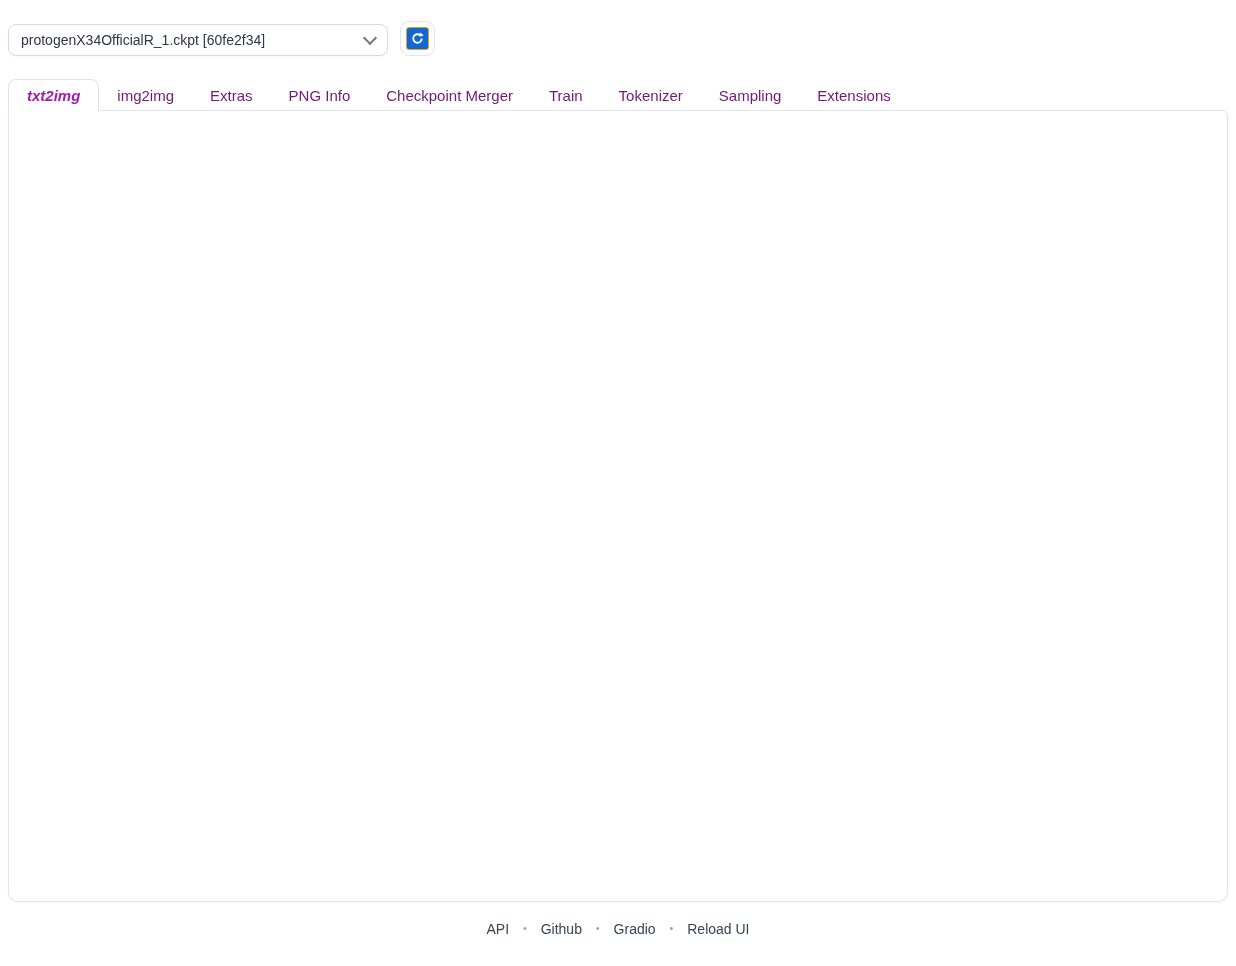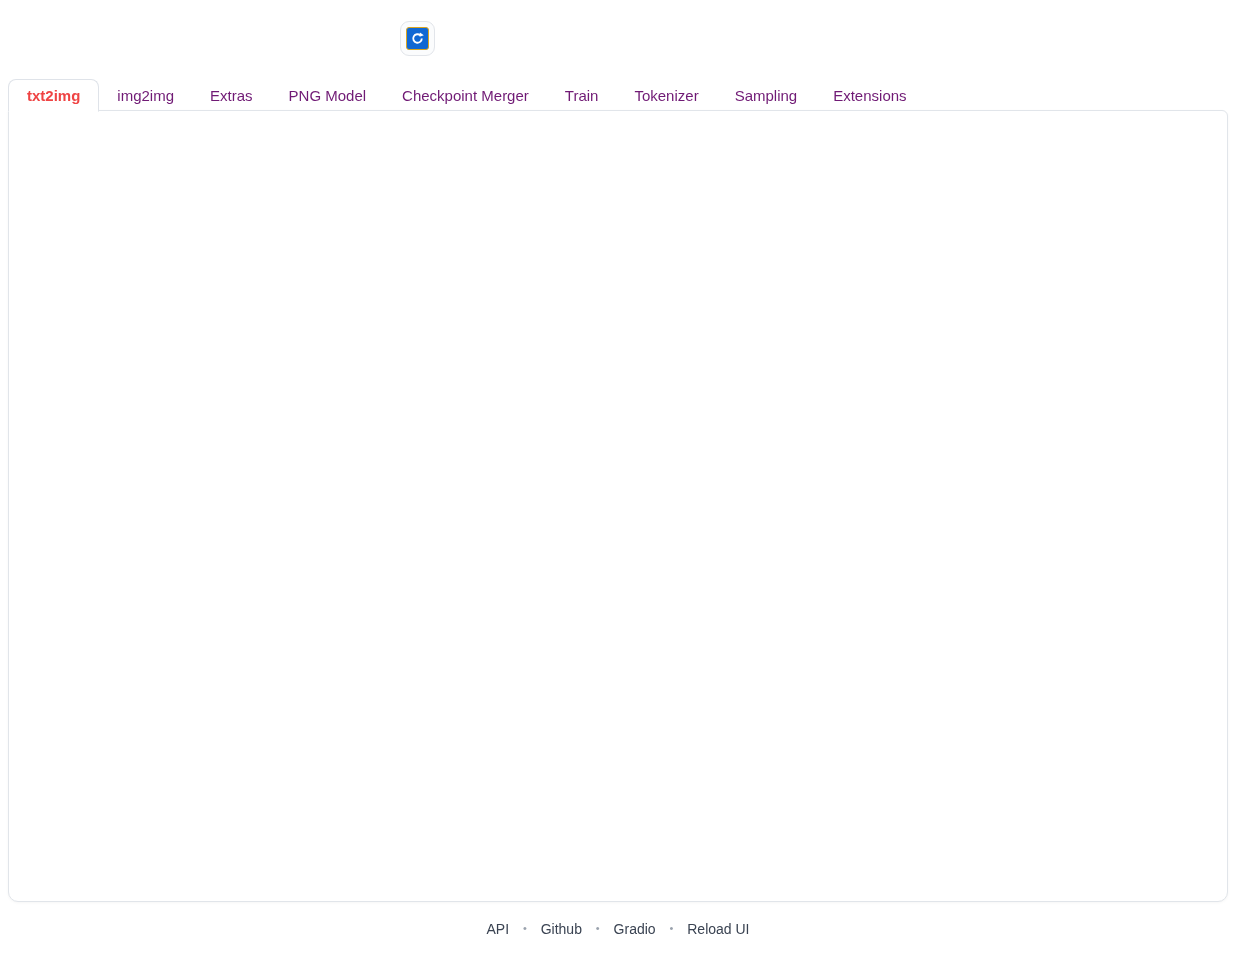--- a/index.html
+++ b/index.html
@@ -24,21 +24,21 @@
     font-family:"Liberation Sans",sans-serif;font-size:14.5px;color:#2b3442;padding:10px 14px;box-sizing:border-box;}
   .ta-wrap textarea::placeholder{color:#b7bfca;}
   .grip{position:absolute;right:3px;bottom:3px;width:11px;height:11px;
         background:repeating-linear-gradient(135deg,transparent 0 2px,#a2aab6 2px 3.4px);
         clip-path:polygon(100% 0,100% 100%,0 100%);}
 
   
   .tabbar{position:absolute;left:8px;right:8px;top:78px;height:33px;display:flex;align-items:flex-end;z-index:3;}
   .tab{padding:7px 18px;font-size:15px;color:#701a75;cursor:pointer;white-space:nowrap;}
   .tab.active{background:#fff;border:1px solid #dfe3e9;border-bottom:1px solid #fff;border-radius:8px 8px 0 0;
-              color:#ef4444;font-weight:700;margin-bottom:-1px;}
+              color:#a21caf;font-weight:700;margin-bottom:-1px;font-style:italic;}
   .content{position:absolute;left:8px;right:8px;top:110px;height:790px;background:#fff;
            border:1px solid #e1e5ea;border-radius:0 6px 10px 10px;box-shadow:0 1px 3px rgba(0,0,0,.04);z-index:1;}
 
   
   .tool-btn{width:32px;height:32px;border-radius:9px;background:#eaecf0;border:1px solid #dfe2e8;
             display:flex;align-items:center;justify-content:center;cursor:pointer;padding:0;}
   .blue-chip{width:20px;height:20px;border-radius:4px;background:#1168d3;color:#fff;display:flex;
              align-items:center;justify-content:center;font-size:13px;font-weight:700;}
 
   .gen-btn{border:none;border-radius:9px;background:linear-gradient(180deg,#ffddb0 0%,#fbc183 100%);
@@ -114,34 +114,38 @@
      radial-gradient(80px 60px at 42% 8%,rgba(213,228,192,.8),rgba(213,228,192,0) 70%),
      radial-gradient(90px 90px at 60% 40%,rgba(240,236,228,.9),rgba(240,236,228,0) 70%),
      radial-gradient(110px 90px at 45% 72%,rgba(236,241,228,.9),rgba(236,241,228,0) 72%),
      linear-gradient(#f7f5f1,#f4f2ec);}
 </style>
 </head>
 <body>
 
 <div class="page">
 
+  <div class="abs select" style="left:8px;top:24px;width:380px;height:32px;">
+    <span class="val">protogenX34OfficialR_1.ckpt [60fe2f34]</span>
+    <span class="chev"></span>
+  </div>
   <button class="abs" style="left:400px;top:21px;width:35px;height:35px;background:#fbfcfd;border:1px solid #e2e5ea;border-radius:9px;display:flex;align-items:center;justify-content:center;cursor:pointer;padding:0;">
     <span style="width:21px;height:21px;background:#1168d3;border:1px solid #d9a520;border-radius:3px;display:flex;align-items:center;justify-content:center;">
       <svg width="13" height="13" viewBox="0 0 14 14">
           <path d="M11.6 7a4.6 4.6 0 1 1-1.4-3.3" fill="none" stroke="#fff" stroke-width="2"></path>
           <polygon points="9.6,0.6 13.8,3.4 9.2,5.2" fill="#fff"></polygon>
         </svg>
     </span>
   </button>
 
   <div class="tabbar">
     <div class="tab active">txt2img</div>
     <div class="tab">img2img</div>
     <div class="tab">Extras</div>
-    <div class="tab">PNG Model</div>
+    <div class="tab">PNG Info</div>
     <div class="tab">Checkpoint Merger</div>
     <div class="tab">Train</div>
     <div class="tab">Tokenizer</div>
     <div class="tab">Sampling</div>
     <div class="tab">Extensions</div>
   </div>
   <div class="content"></div>
 
   <div class="abs ta-wrap" style="left:30px;top:127px;width:790px;height:68px;">
     <textarea spellcheck="false" style="">green sapling rowing out of ground, mud, dirt, grass, high quality, photorealistic, sharp focus, depth of field</textarea>

